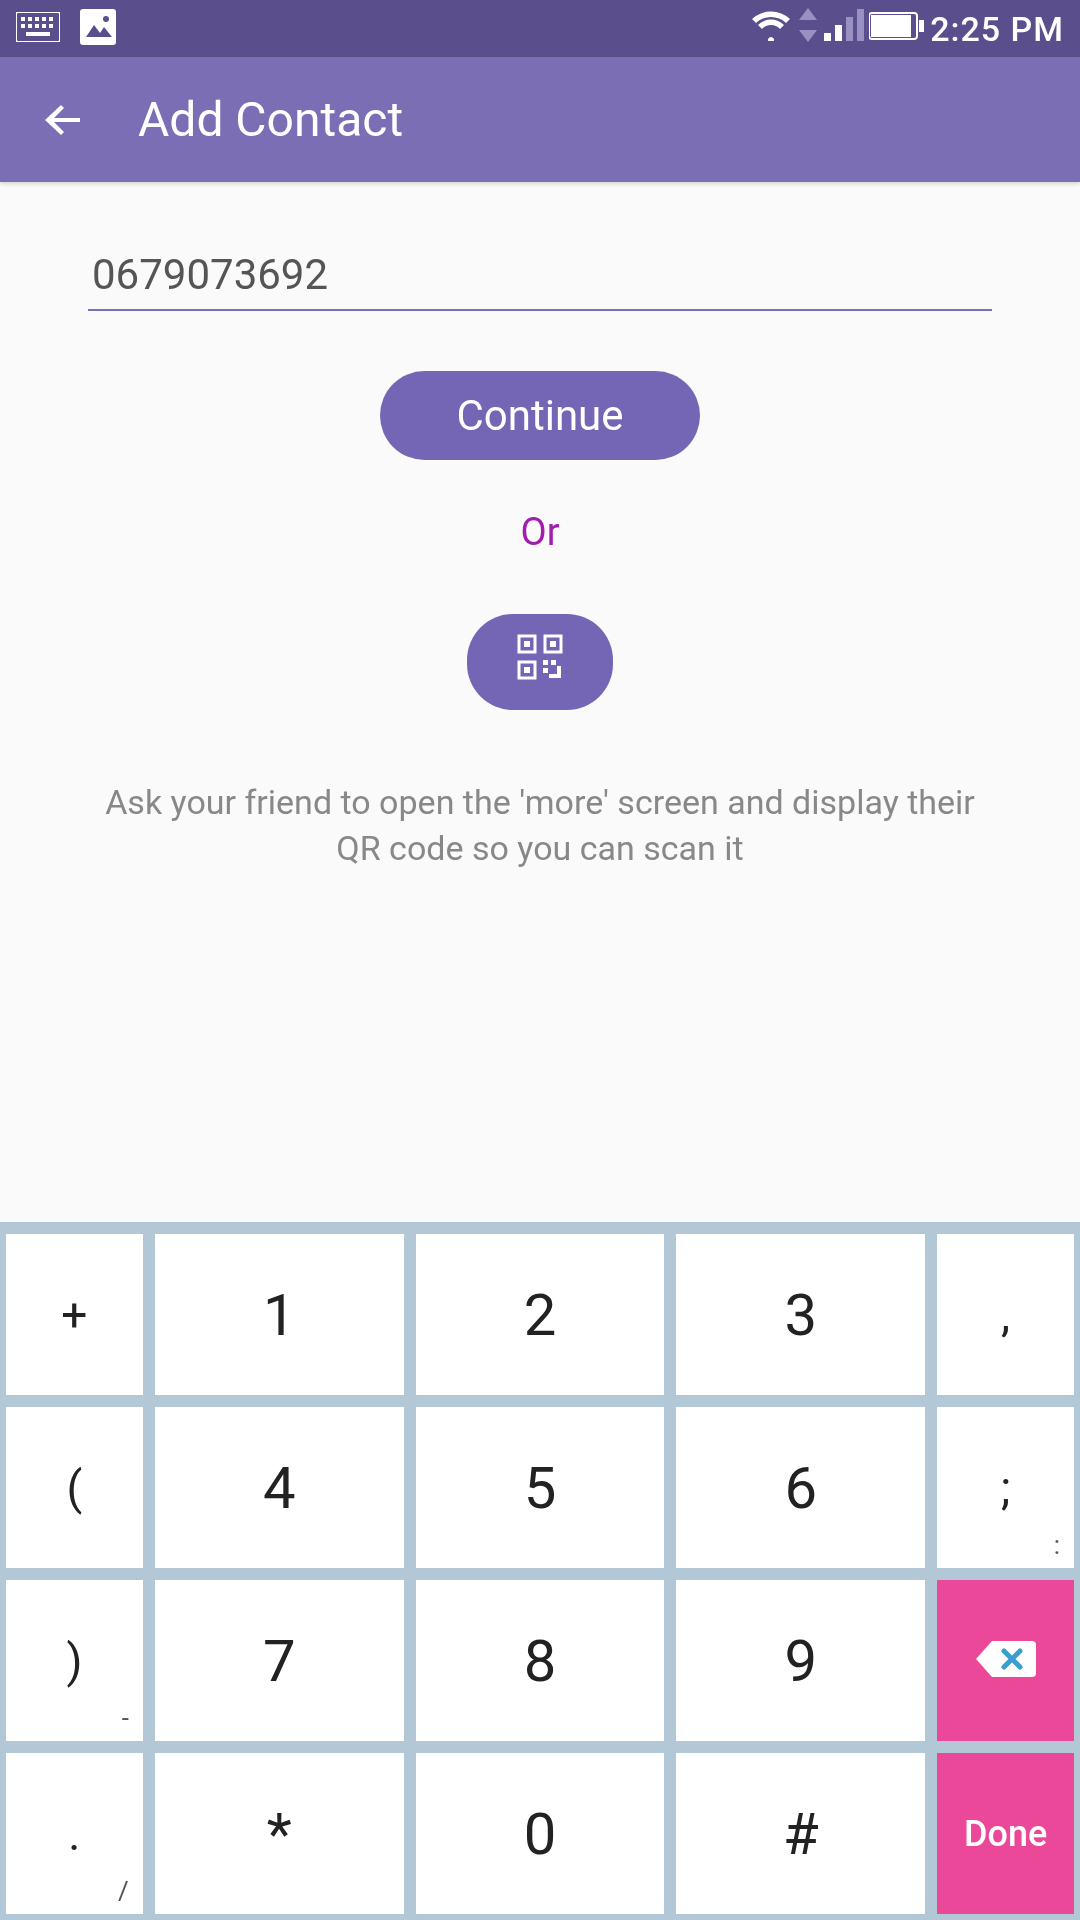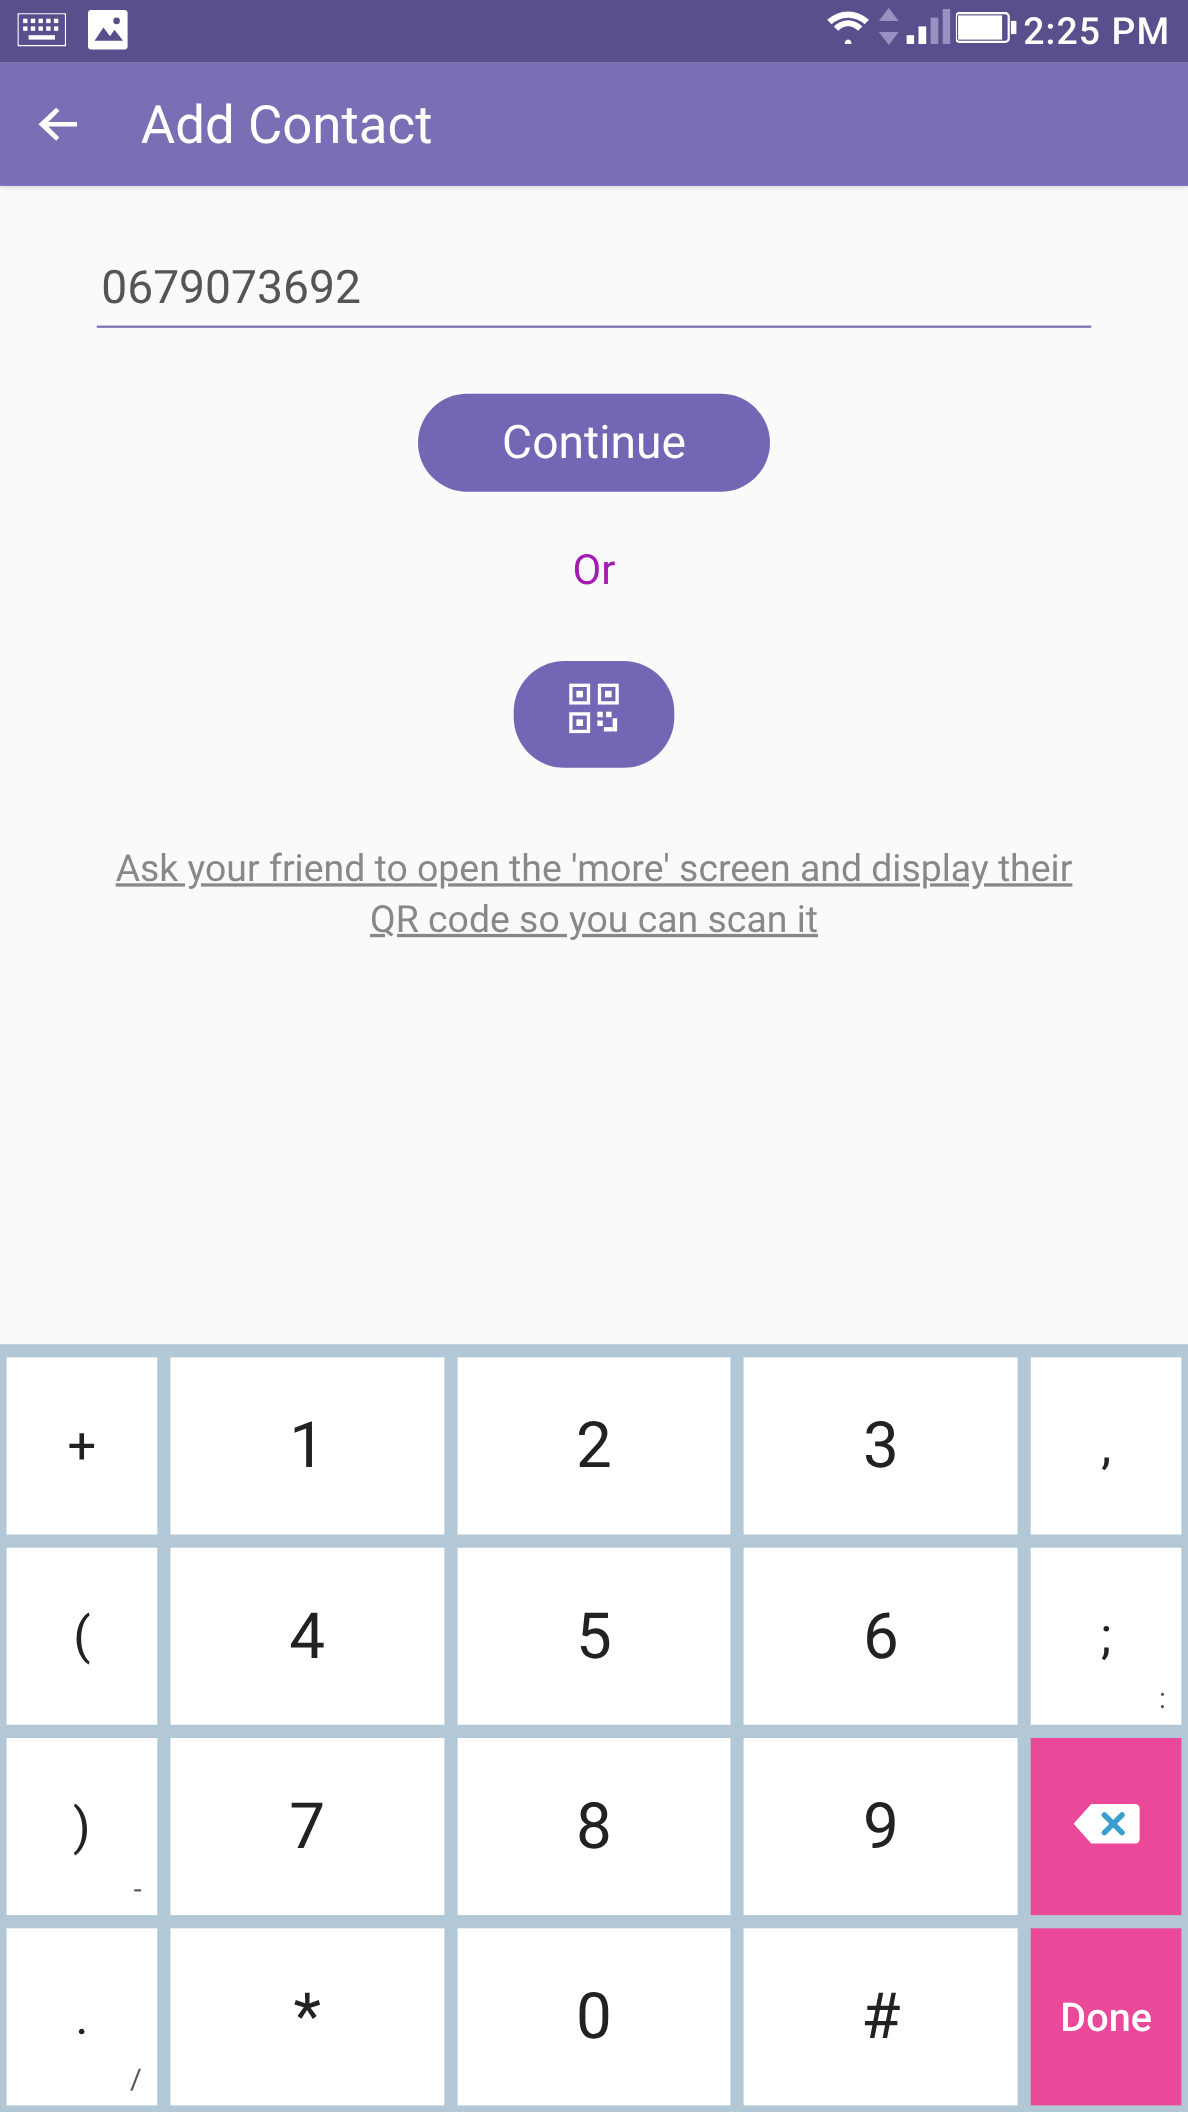--- a/index.html
+++ b/index.html
@@ -12,25 +12,25 @@
       display: flex;
       align-items: center;
       padding: 0 16px;
       color: #fff;
     }
     .status-left { display: flex; gap: 18px; align-items: center; }
     .status-right { margin-left: auto; display: flex; gap: 5px; align-items: center; font-size: 34px; font-weight: 500; }
     .status-right .time { letter-spacing: 1px; }
 
     .app-bar {
-      height: 112px;
+      height: 125px;
       background: #7b6eb5;
       display: flex;
       align-items: center;
-      padding: 0 30px;
+      padding: 0 40px;
       box-shadow: 0 2px 4px rgba(0,0,0,0.15);
     }
     .back-arrow { color: #fff; margin-right: 50px; display: flex; }
     .app-title { color: #fff; font-size: 48px; font-weight: 400; }
 
     .content {
       flex: 1;
       display: flex;
       flex-direction: column;
       align-items: center;
@@ -66,21 +66,20 @@
 
     .pill-btn.scan { margin-top: 60px; padding: 20px 50px; }
 
     .hint {
       margin-top: 70px;
       font-size: 34px;
       color: #888;
       text-align: center;
       line-height: 1.35;
       max-width: 880px;
-      text-decoration: underline;
     }
 
     .keyboard {
       height: 698px;
       background: #b3c8d6;
       display: flex;
       flex-direction: column;
       padding: 12px 6px 6px;
       gap: 12px;
     }

